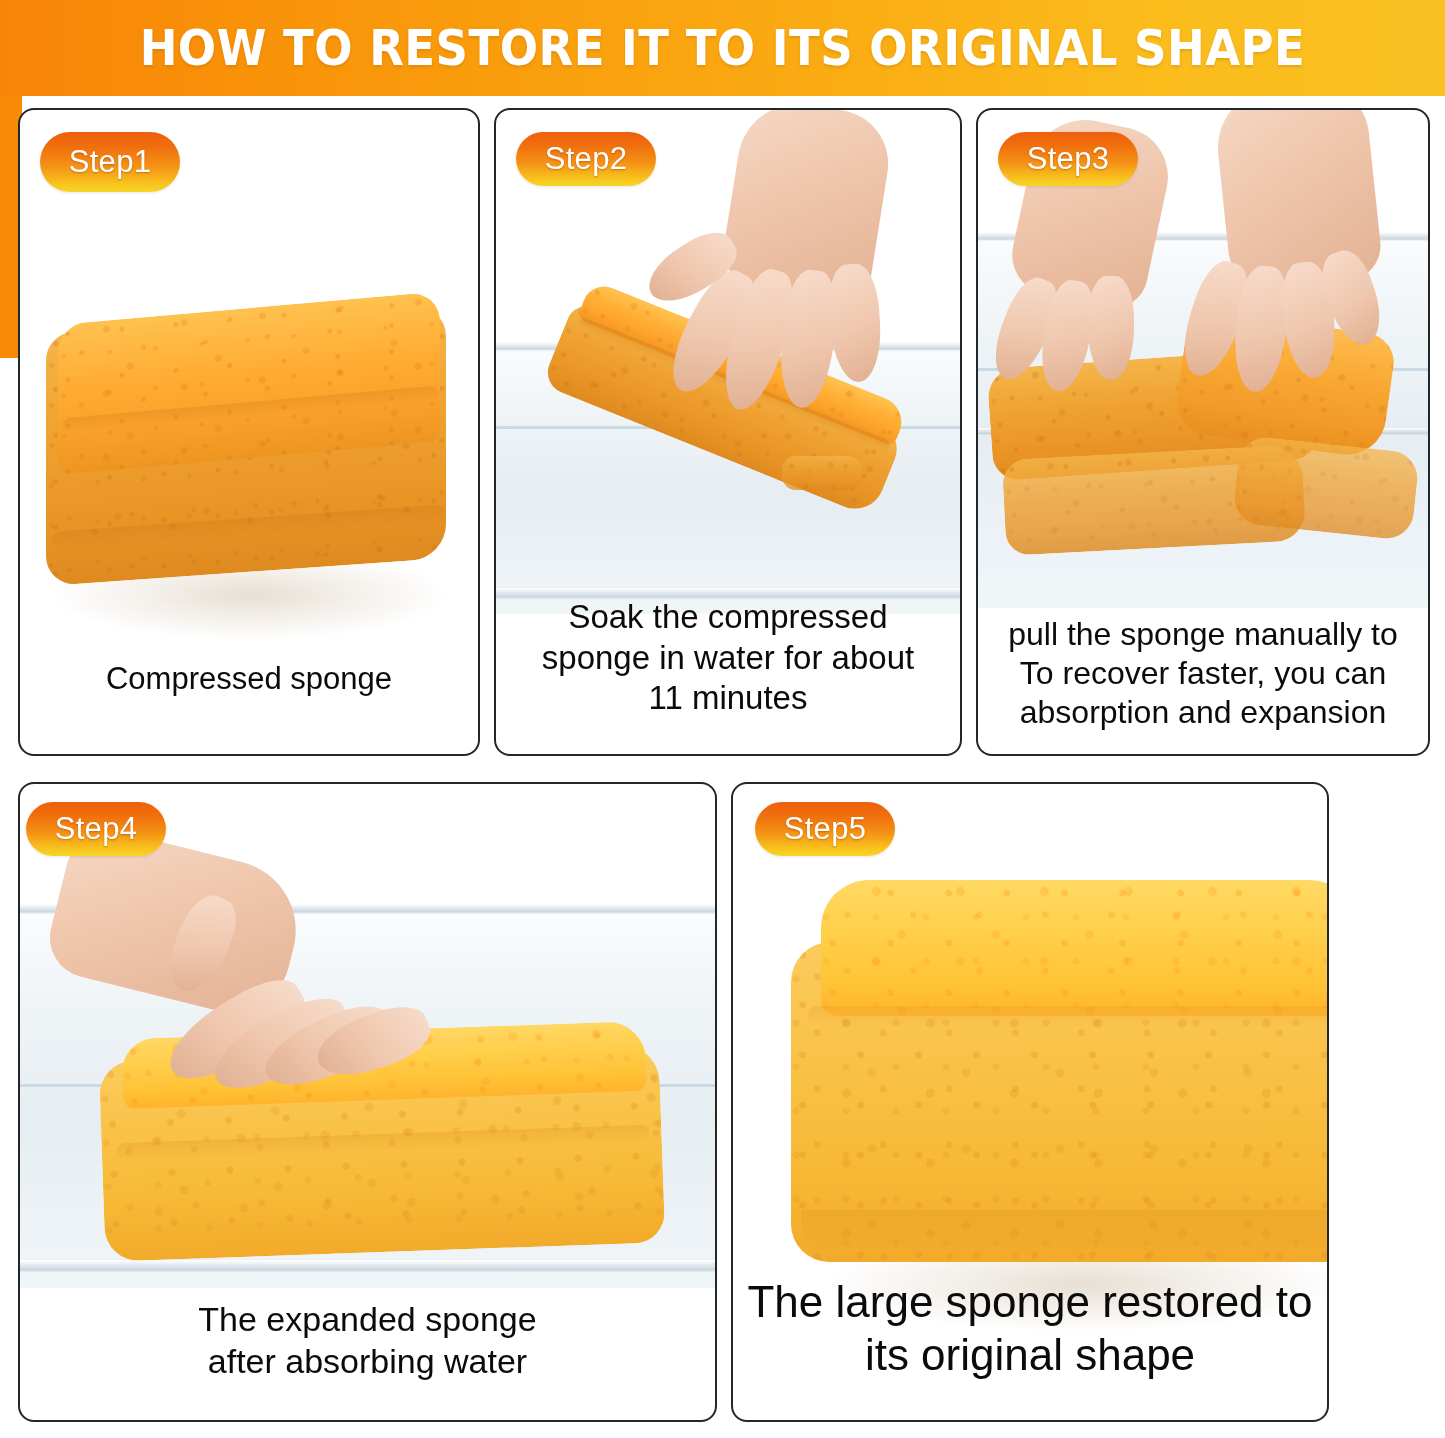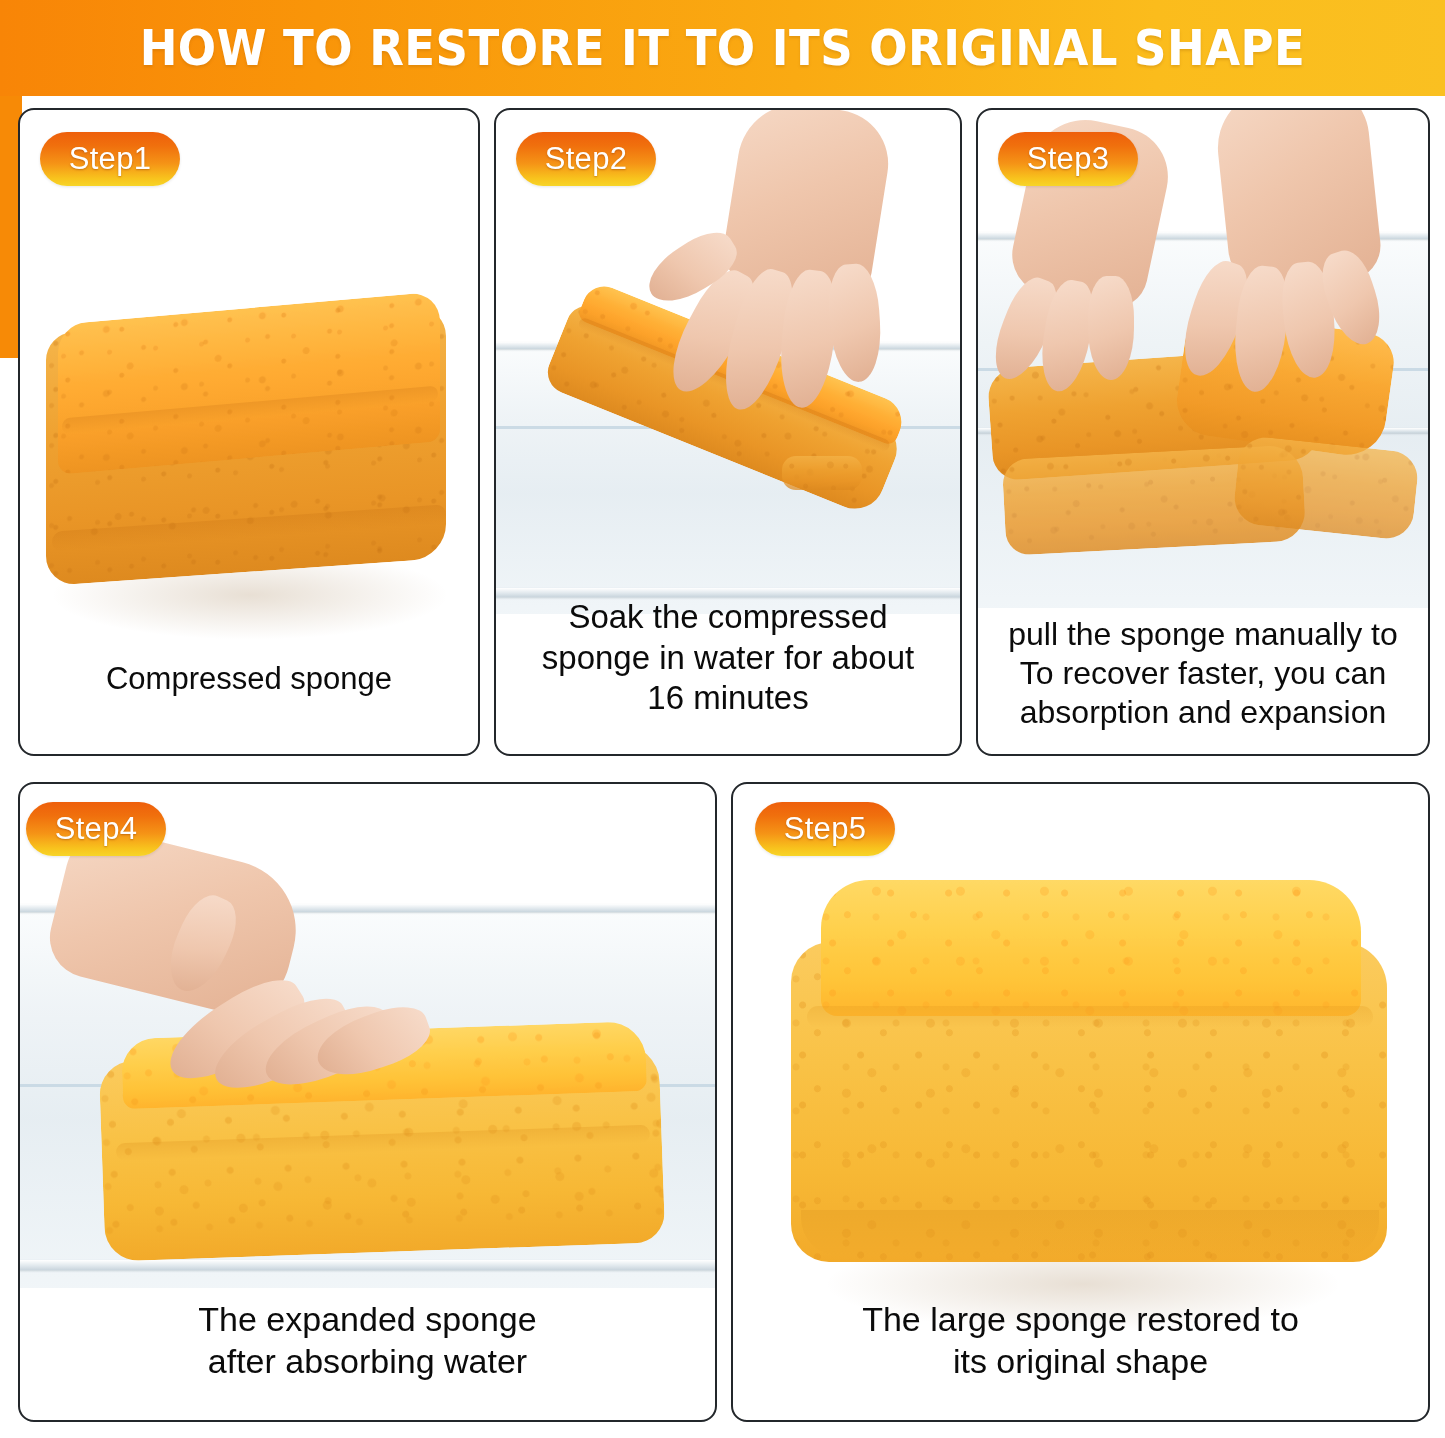--- a/index.html
+++ b/index.html
@@ -73,21 +73,21 @@
     background: #ffffff;
     border: 2px solid #23272b;
     border-radius: 16px;
     box-sizing: border-box;
     overflow: visible;
   }
   .card-1 { width: 462px; }
   .card-2 { width: 468px; }
   .card-3 { width: 454px; }
   .card-4 { width: 699px; }
-  .card-5 { width: 699px; }
+  .card-5 { width: 598px; }
 
   
   .card-clip {
     position: absolute;
     inset: 0;
     border-radius: 14px;
     overflow: hidden;
   }
 
   
@@ -99,42 +99,42 @@
     justify-content: center;
     color: #ffffff;
     font-size: 31px;
     font-weight: 400;
     border-radius: 999px;
     background: linear-gradient(180deg, #EE5F0B 0%, #F0700D 26%, #F59316 58%, #F8C31D 86%, #F7D528 100%);
     text-shadow: 0 1px 2px rgba(140,60,0,0.45);
     box-shadow: 0 1px 3px rgba(0,0,0,0.10);
     letter-spacing: 0.3px;
   }
-  .badge-1 { left: 20px;  top: 22px; width: 140px; height: 54px; }
+  .badge-1 { left: 20px;  top: 22px; width: 140px; height: 60px; }
   .badge-2 { left: 20px;  top: 22px; width: 140px; height: 54px; }
   .badge-3 { left: 20px;  top: 22px; width: 140px; height: 54px; }
   .badge-4 { left: 6px;   top: 18px; width: 140px; height: 54px; }
   .badge-5 { left: 22px;  top: 18px; width: 140px; height: 54px; }
 
   
   .caption {
     position: absolute;
     left: 10px;
     right: 10px;
     text-align: center;
     color: #0b0b0b;
     font-size: 33px;
     line-height: 1.22;
     z-index: 5;
   }
   .cap-1 { bottom: 56px; font-size: 31px; }
   .cap-2 { bottom: 36px; font-size: 33px; }
   .cap-3 { bottom: 22px; font-size: 32px; }
   .cap-4 { bottom: 38px; font-size: 34px; }
-  .cap-5 { bottom: 38px; font-size: 34px; }
+  .cap-5 { bottom: 38px; font-size: 44px; }
 
   
   .tank {
     position: absolute;
     background: linear-gradient(180deg,
       rgba(250,252,253,0.98) 0%,
       rgba(238,243,246,0.95) 26%,
       rgba(228,236,241,0.92) 55%,
       rgba(240,245,248,0.96) 100%);
   }
@@ -239,21 +239,21 @@
           <div class="finger" style="left:58px;  top:62px;  width:52px; height:144px; transform:rotate(16deg);"></div>
           <div class="finger" style="left:108px; top:64px;  width:52px; height:138px; transform:rotate(6deg);"></div>
           <div class="finger" style="left:156px; top:58px;  width:50px; height:118px; transform:rotate(-4deg);"></div>
           <div class="finger" style="left:-6px;  top:14px;  width:48px; height:96px;  transform:rotate(58deg);"></div>
         </div>
       </div>
       <div class="badge badge-2">Step2</div>
       <div class="caption cap-2">
         <div>Soak the compressed</div>
         <div>sponge in water for about</div>
-        <div>16 minutes</div>
+        <div>11 minutes</div>
       </div>
     </div>
 
     <div class="card card-3">
       <div class="card-clip">
         <div class="tank" style="left:-6px; top:126px; width:466px; height:372px;"></div>
         <div class="tank-rim" style="left:-6px; top:122px; width:466px;"></div>
         <div class="waterline" style="left:-6px; top:258px; width:466px;"></div>
         <div class="tank-rim" style="left:-6px; top:318px; width:466px; height:5px;"></div>
 

